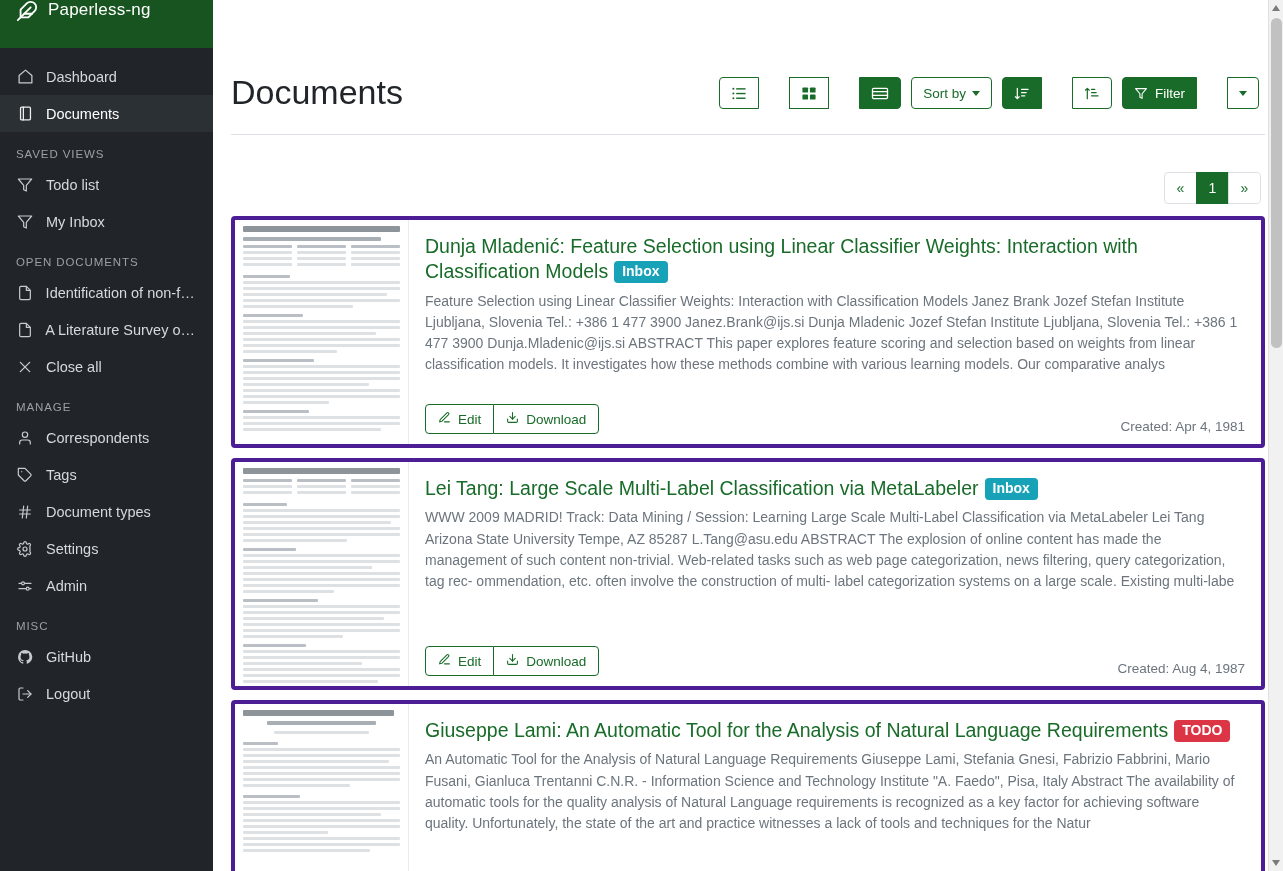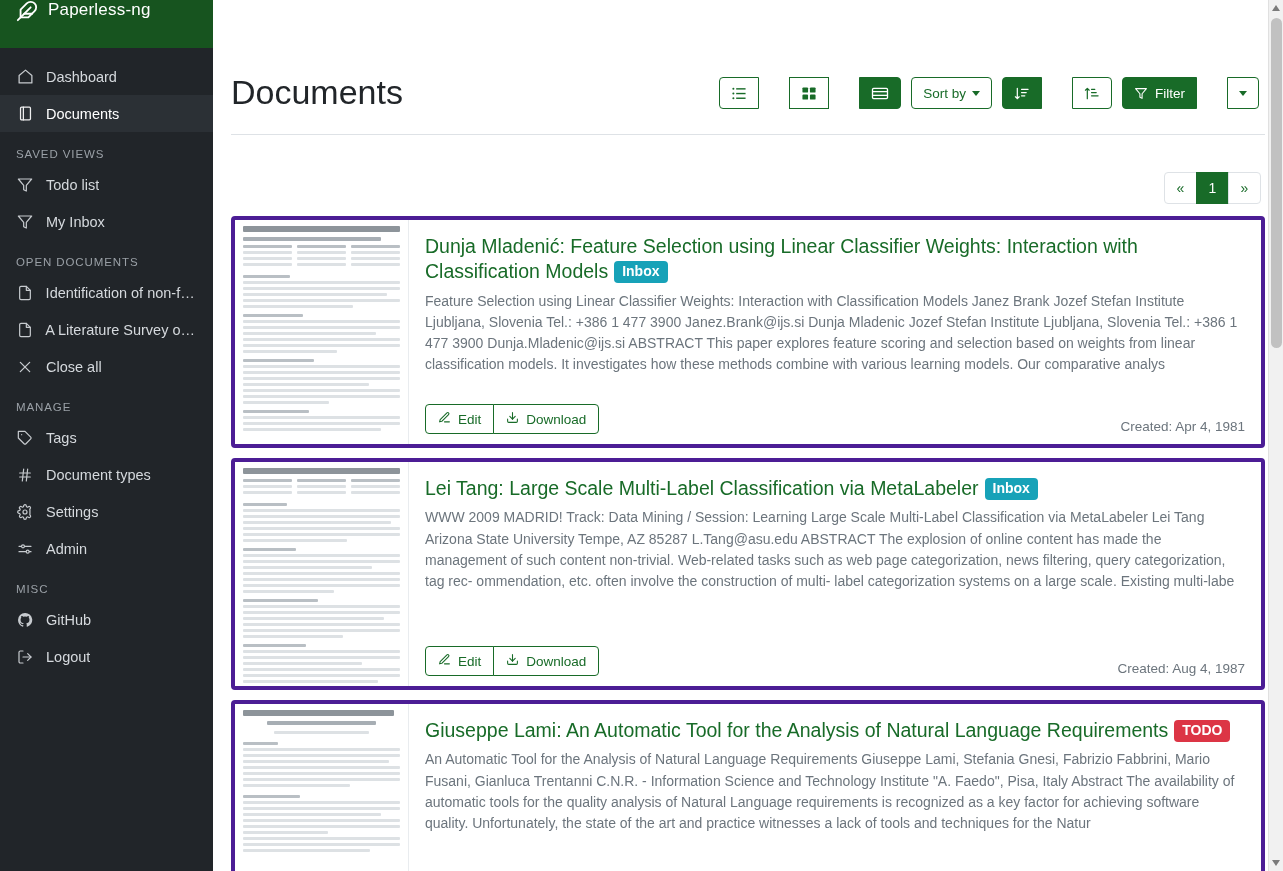--- a/index.html
+++ b/index.html
@@ -241,20 +241,29 @@
         <span class="ico">
           <svg width="14" height="14" viewBox="0 0 24 24" fill="none" stroke="#d5d9dd" stroke-width="2.2" stroke-linecap="round">
               <line x1="4" y1="4" x2="20" y2="20"></line>
               <line x1="20" y1="4" x2="4" y2="20"></line>
             </svg>
         </span>
         <span class="nav-label">Close all</span>
       </div>
 
       <div class="nav-section">Manage</div>
+      <div class="nav-item">
+        <span class="ico">
+          <svg width="16" height="16" viewBox="0 0 24 24" fill="none" stroke="#d5d9dd" stroke-width="1.8" stroke-linecap="round" stroke-linejoin="round">
+              <path d="M20 21v-2a4 4 0 0 0-4-4H8a4 4 0 0 0-4 4v2"></path>
+              <circle cx="12" cy="7" r="4"></circle>
+            </svg>
+        </span>
+        <span class="nav-label">Correspondents</span>
+      </div>
       <div class="nav-item">
         <span class="ico">
           <svg width="16" height="16" viewBox="0 0 24 24" fill="none" stroke="#d5d9dd" stroke-width="1.8" stroke-linecap="round" stroke-linejoin="round">
               <path d="M20.59 13.41l-7.17 7.17a2 2 0 0 1-2.83 0L2 12V2h10l8.59 8.59a2 2 0 0 1 0 2.82z"></path>
               <line x1="7" y1="7" x2="7.01" y2="7"></line>
             </svg>
         </span>
         <span class="nav-label">Tags</span>
       </div>
       <div class="nav-item">

